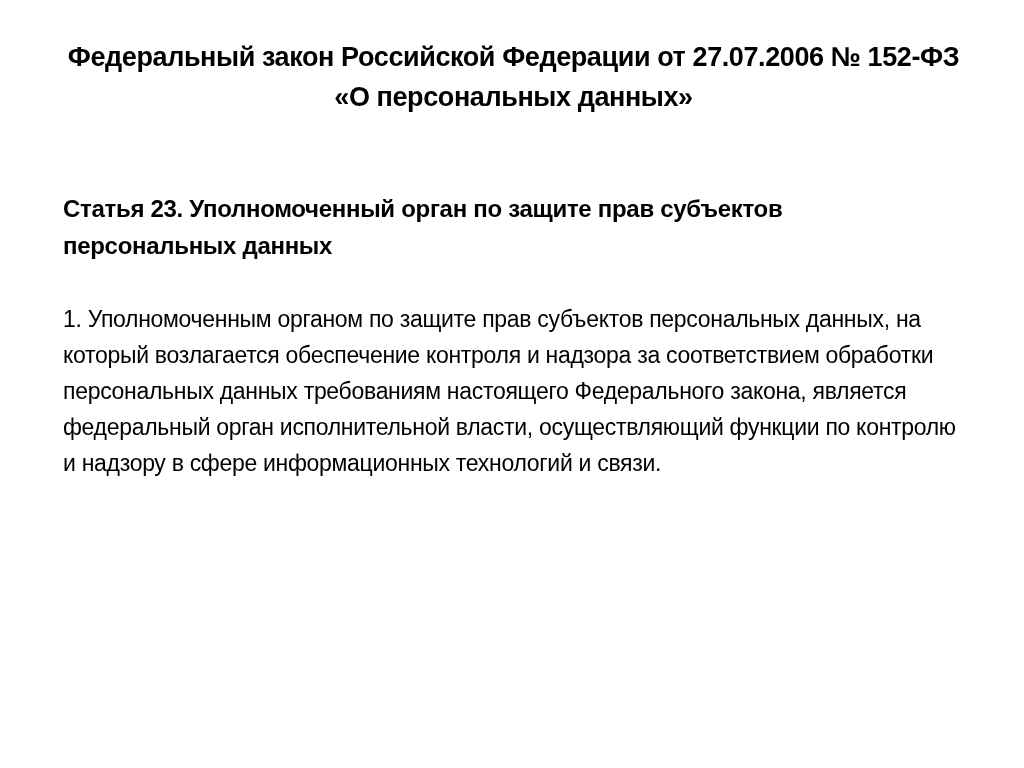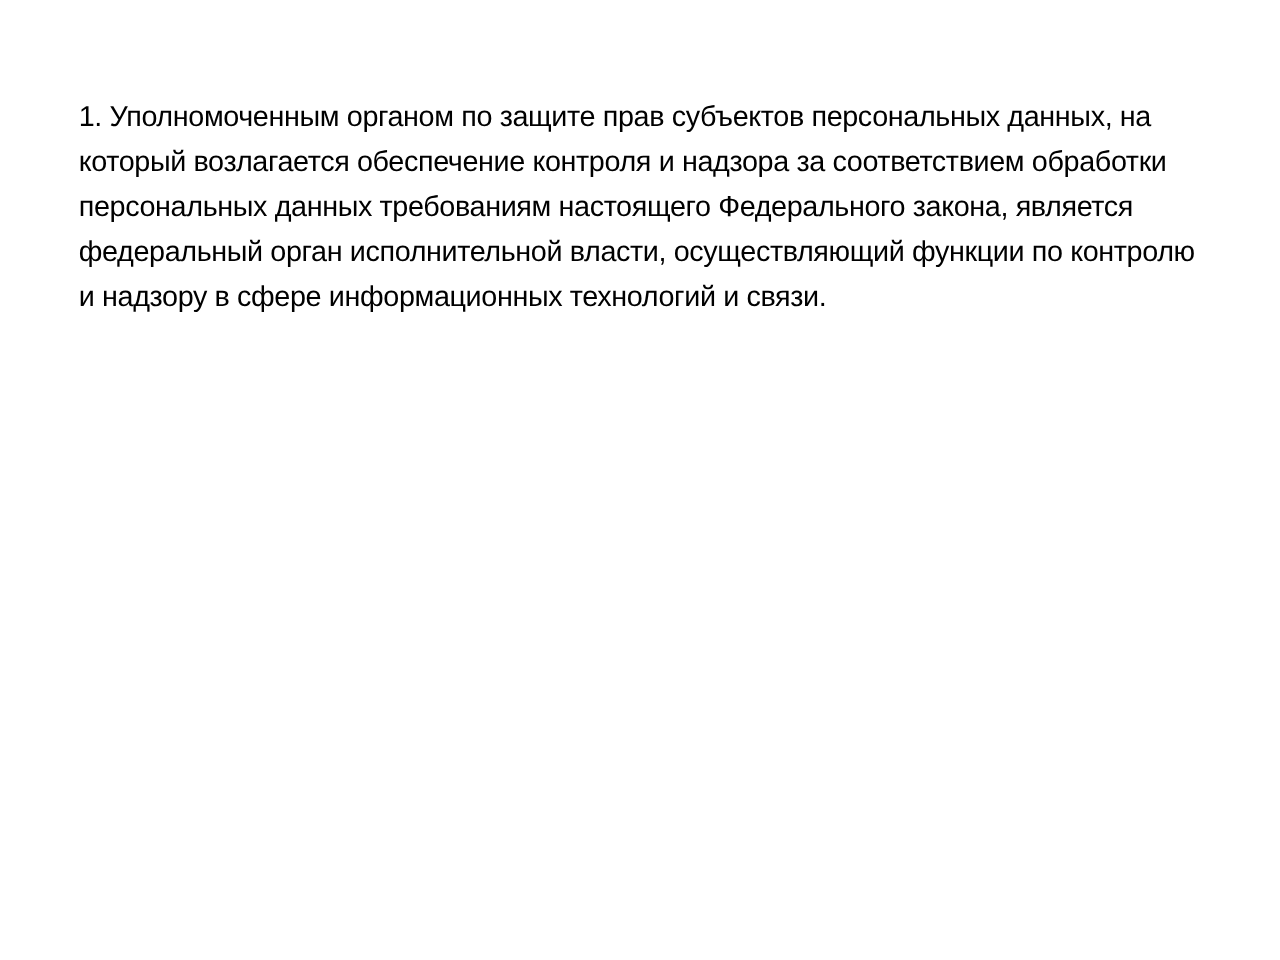--- a/index.html
+++ b/index.html
@@ -48,16 +48,18 @@
       line-height: 1.56;
       letter-spacing: -0.3px;
       max-width: 910px;
       margin-top: 38px;
     }
   </style>
 </head>
 <body>
 
 <div class="slide">
+  <h1 class="slide-title">Федеральный закон Российской Федерации от 27.07.2006 № 152-ФЗ «О персональных данных»</h1>
 
+  <h2 class="article-heading">Статья 23. Уполномоченный орган по защите прав субъектов персональных данных</h2>
 
   <p class="article-body">1. Уполномоченным органом по защите прав субъектов персональных данных, на который возлагается обеспечение контроля и надзора за соответствием обработки персональных данных требованиям настоящего Федерального закона, является федеральный орган исполнительной власти, осуществляющий функции по контролю и надзору в сфере информационных технологий и связи.</p>
 </div>
 
 </body></html>

